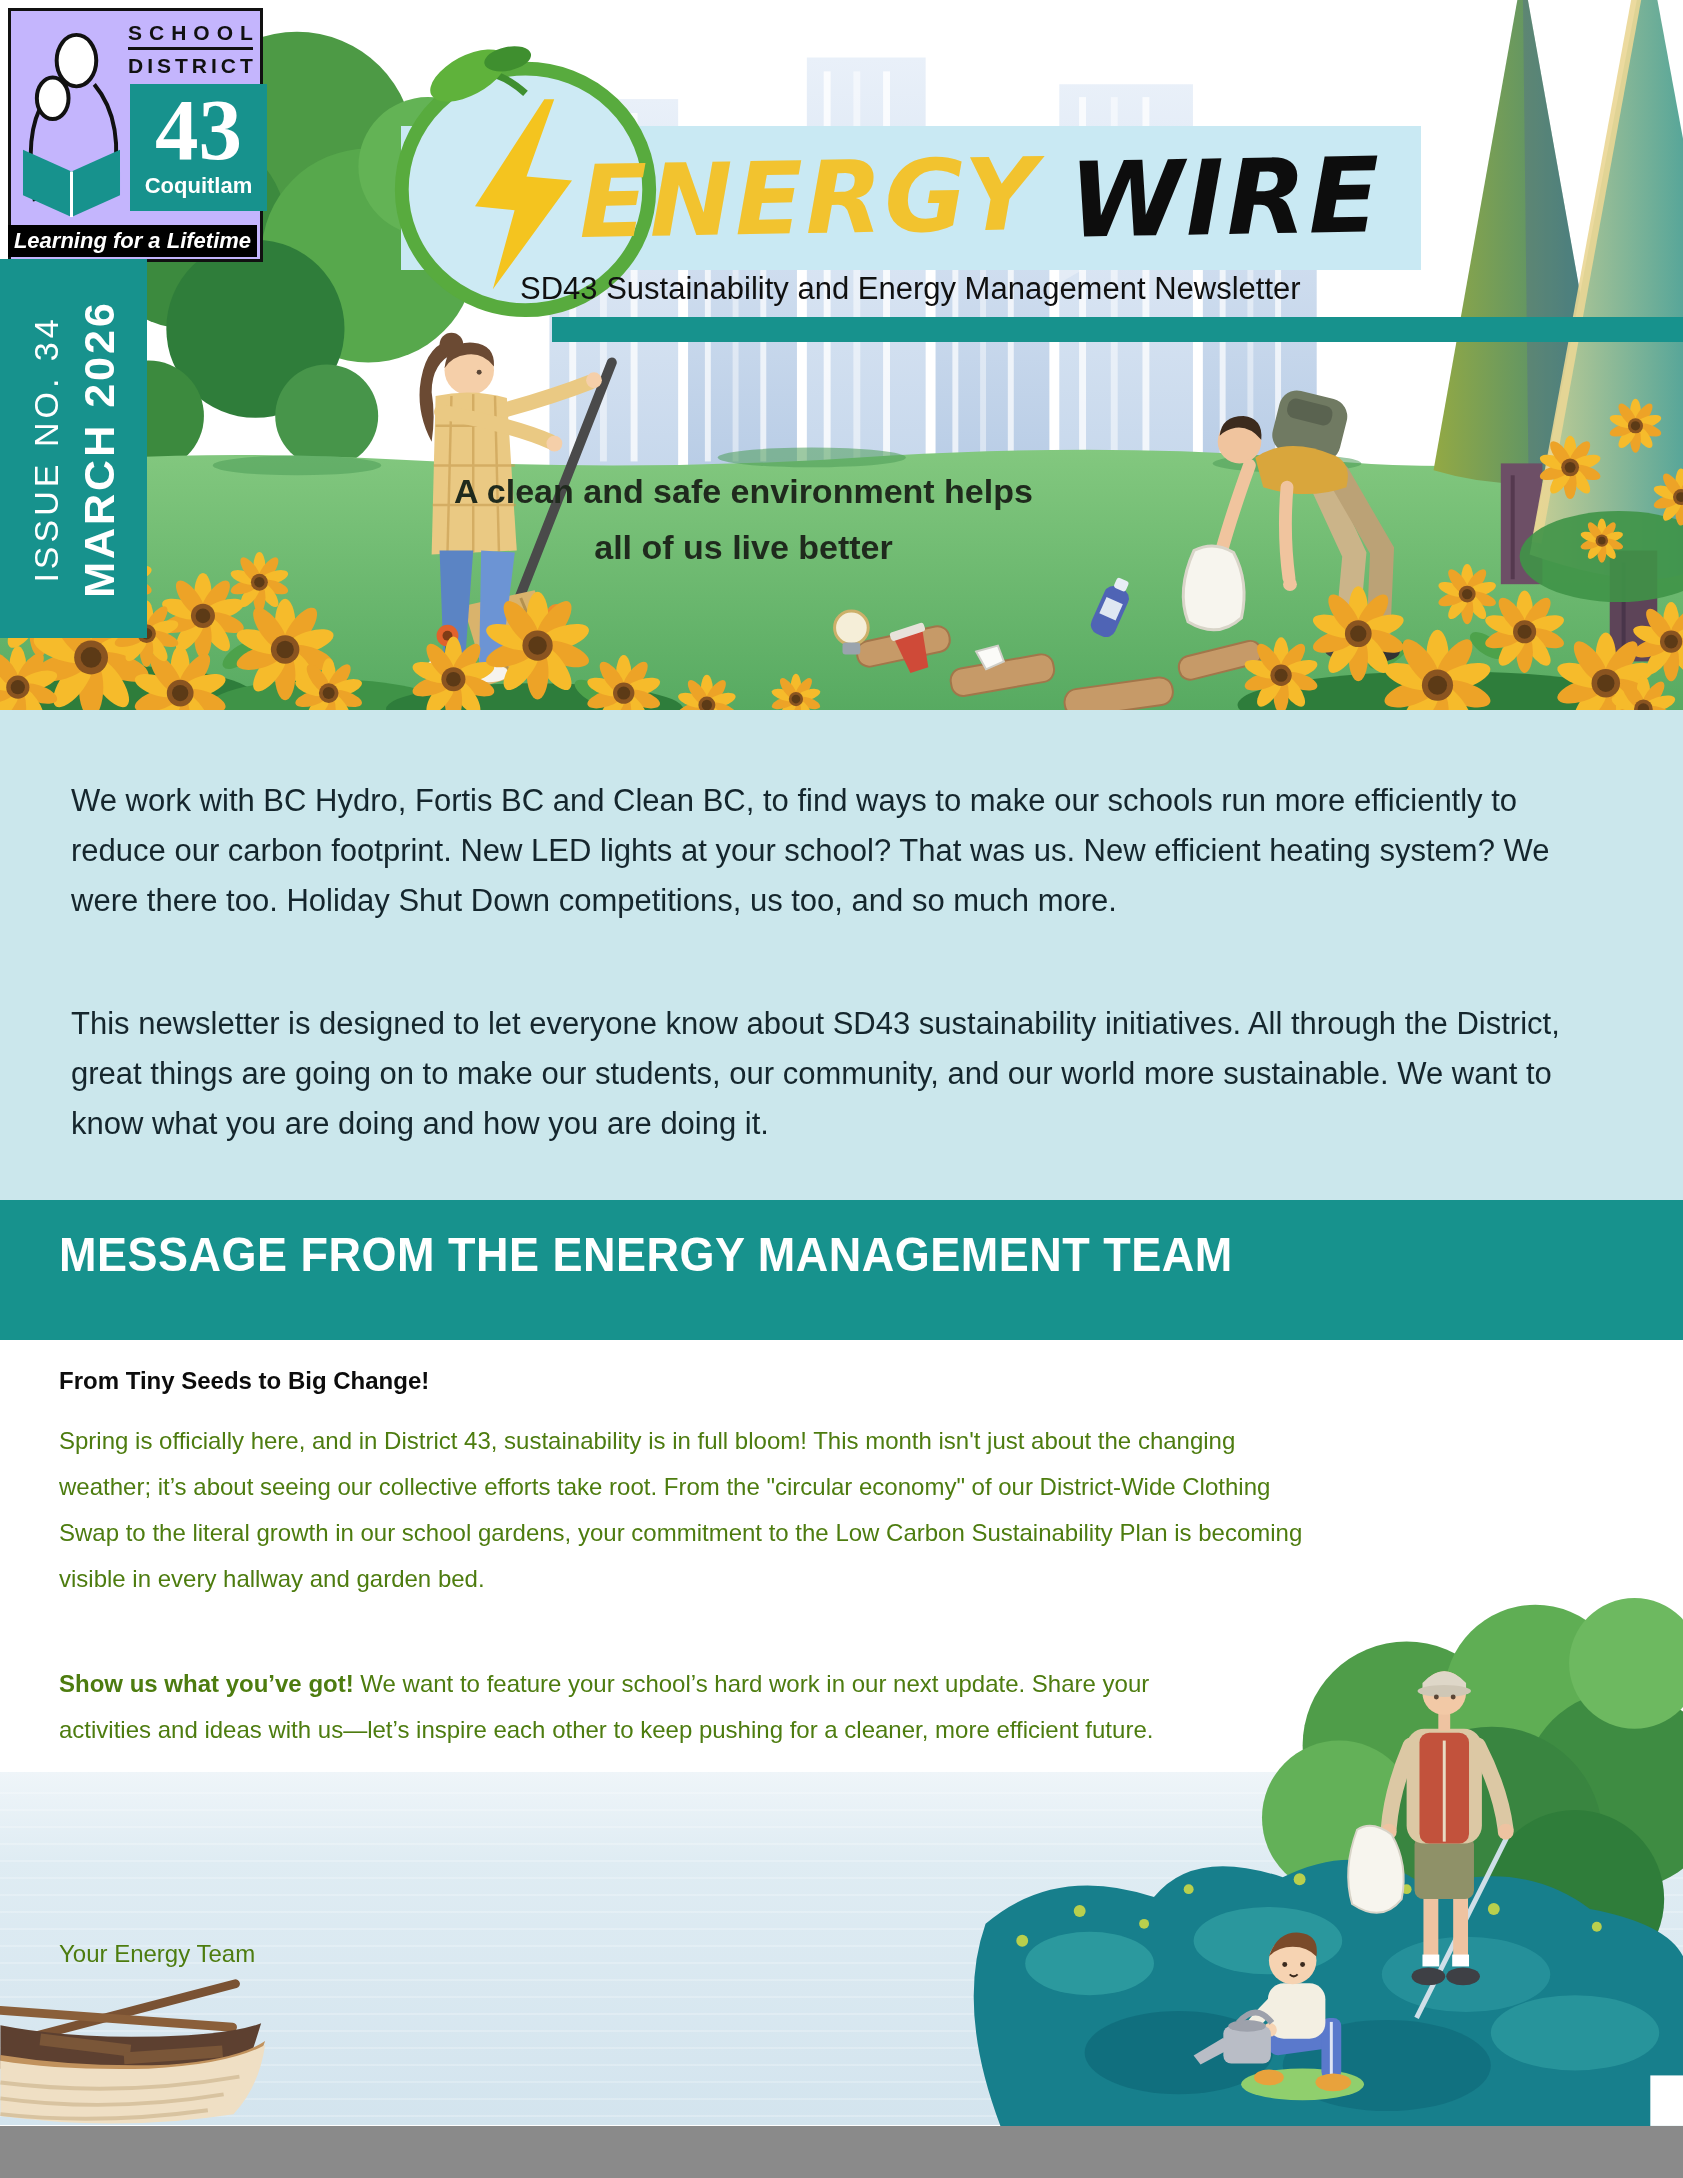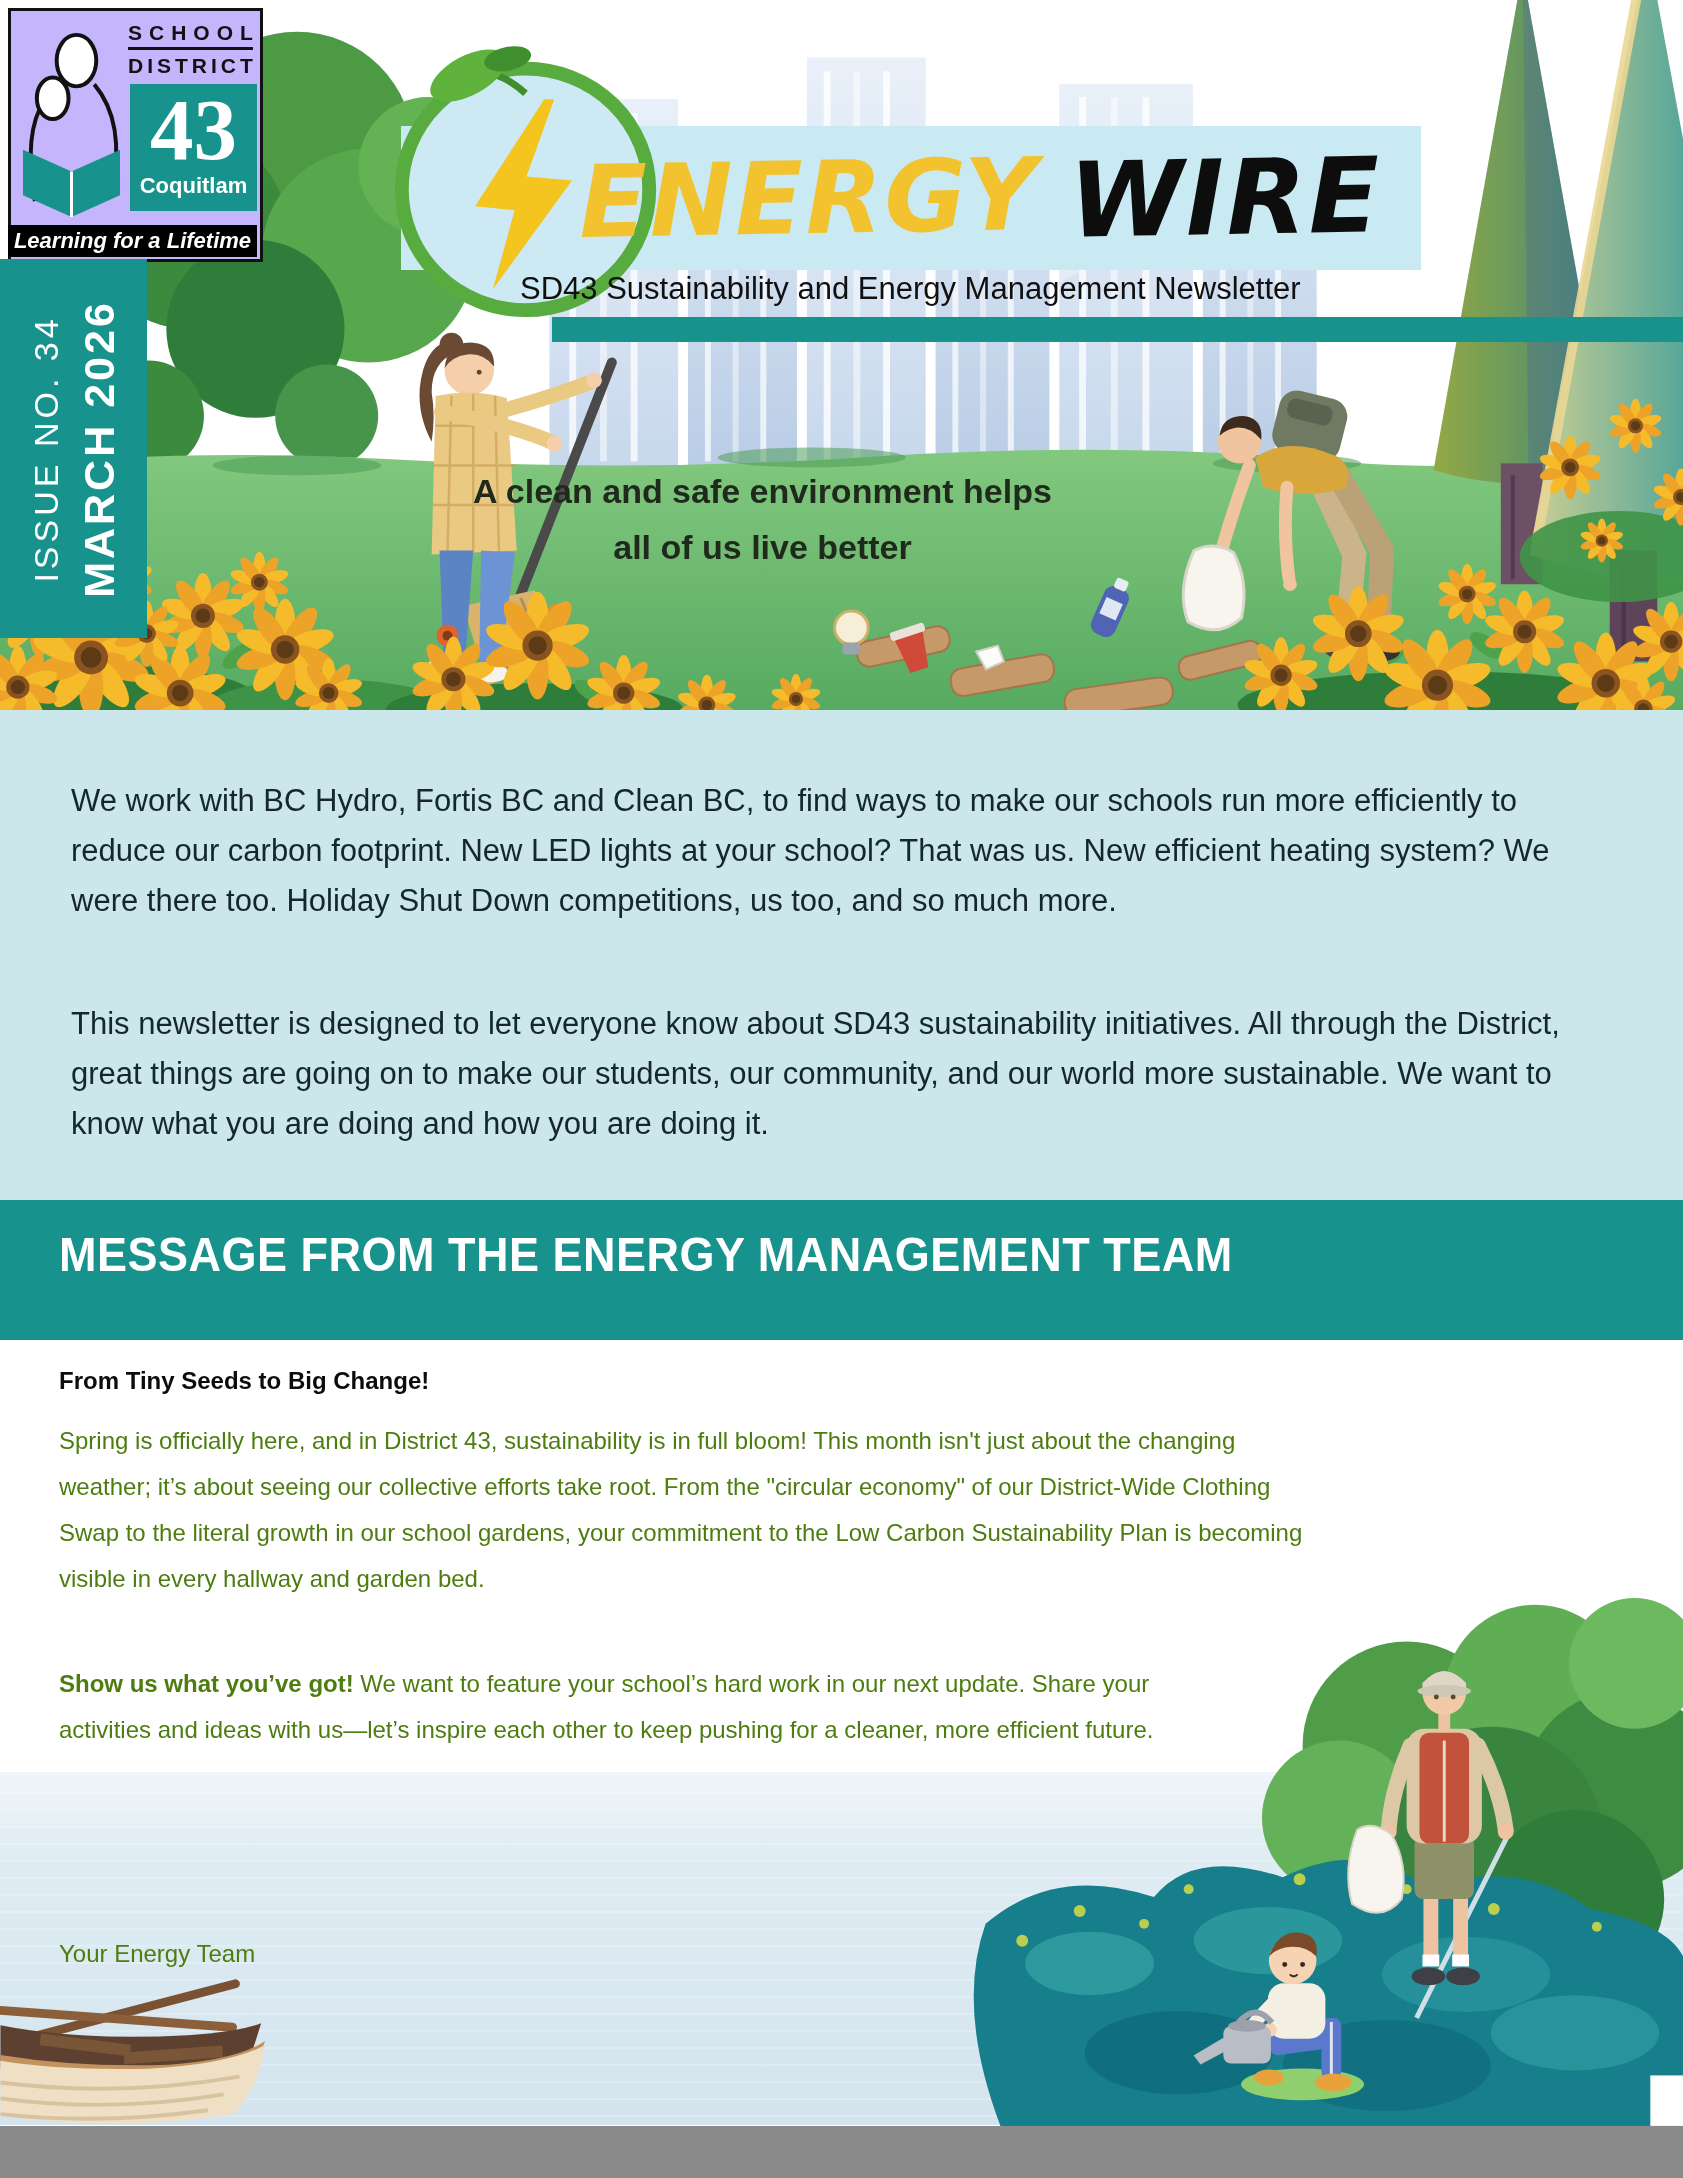--- a/index.html
+++ b/index.html
@@ -11,21 +11,21 @@
   }
   .abs{position:absolute;}
   
   #header-art{position:absolute;left:0;top:0;width:1683px;height:711px;}
   
   #district-logo{left:8px;top:8px;width:249px;height:248px;background:#c4b5fd;border:3px solid #111;}
   #logo-figure{position:absolute;left:4px;top:12px;width:114px;height:198px;}
   .logo-school{position:absolute;left:117px;top:10px;font-size:21px;font-weight:bold;letter-spacing:7px;color:#111;}
   .logo-rule{position:absolute;left:117px;top:36px;width:125px;height:3px;background:#111;}
   .logo-district{position:absolute;left:117px;top:43px;font-size:21px;font-weight:bold;letter-spacing:4px;color:#111;}
-  .logo-43-box{position:absolute;left:119px;top:73px;width:127px;height:127px;background:var(--teal,#17928d);text-align:center;}
+  .logo-43-box{position:absolute;left:119px;top:73px;width:137px;height:127px;background:var(--teal,#17928d);text-align:center;}
   .logo-43{font-family:"Liberation Serif",serif;font-weight:bold;font-size:87px;line-height:91px;color:#fff;}
   .logo-city{font-size:22px;font-weight:bold;color:#fff;margin-top:-2px;}
   .logo-tagline-bar{position:absolute;left:-3px;top:214px;width:249px;height:32px;background:#000;color:#fff;
     font-style:italic;font-weight:bold;font-size:22px;line-height:32px;text-align:center;}
   
   #masthead-banner{left:401px;top:126px;width:1020px;height:144px;background:var(--masthead_blue,#c9e9f3);}
   #masthead-rule{left:552px;top:317px;width:1131px;height:25px;background:var(--teal,#17928d);}
   #masthead-logo{position:absolute;left:376px;top:36px;width:299px;height:289px;}
   #masthead-title{left:579px;top:126px;height:144px;display:flex;align-items:center;gap:30px;white-space:nowrap;}
   .title-energy{font-family:"DejaVu Sans",sans-serif;font-weight:800;font-style:italic;font-size:100px;
@@ -33,21 +33,21 @@
   .title-wire{font-family:"DejaVu Sans",sans-serif;font-weight:800;font-style:italic;font-size:104px;
     letter-spacing:2px;color:#0d0d0d;transform:rotate(-1deg);}
   #masthead-subtitle{left:520px;top:271px;font-size:31px;color:#101010;}
   
   #issue-sidebar{left:0;top:259px;width:147px;height:379px;background:var(--teal,#17928d);}
   .issue-rot{position:absolute;left:50%;top:50%;transform:translate(-50%,-50%) rotate(-90deg);
     color:#fff;text-align:center;white-space:nowrap;}
   .issue-no{font-size:34px;font-weight:400;letter-spacing:4px;line-height:51px;}
   .issue-date{font-size:43px;font-weight:bold;letter-spacing:3px;line-height:55px;}
   
-  #hero-tagline{left:416px;top:463px;width:693px;text-align:center;font-size:34px;font-weight:bold;
+  #hero-tagline{left:397px;top:463px;width:693px;text-align:center;font-size:34px;font-weight:bold;
     line-height:56px;color:#1f2a1d;}
   
   #about-banner{left:1052px;top:636px;width:631px;height:74px;background:var(--teal,#17928d);
     border-radius:40px 14px 0 40px;color:#fff;font-size:40px;font-weight:bold;letter-spacing:1px;
     line-height:74px;text-align:center;padding-right:0;box-sizing:border-box;}
   #about-banner span{display:inline-block;transform:translateX(-104px);}
   #about-section{left:0;top:710px;width:1683px;height:490px;background:var(--light_blue,#cbe7ec);}
   .about-p{position:absolute;left:71px;width:1505px;font-size:31px;line-height:50px;color:#15262d;margin:0;}
   #about-p1{top:42px;margin-top:24px;}
   #about-p2{top:289px;}

